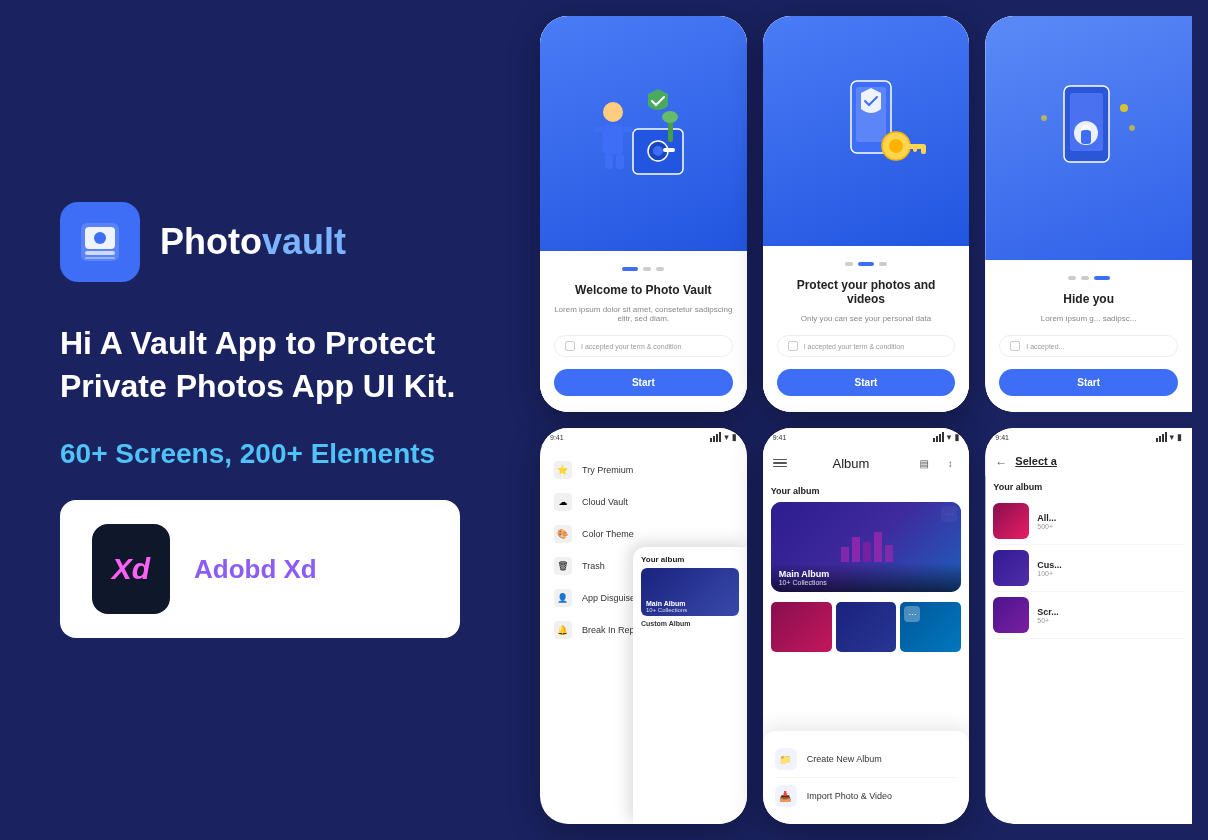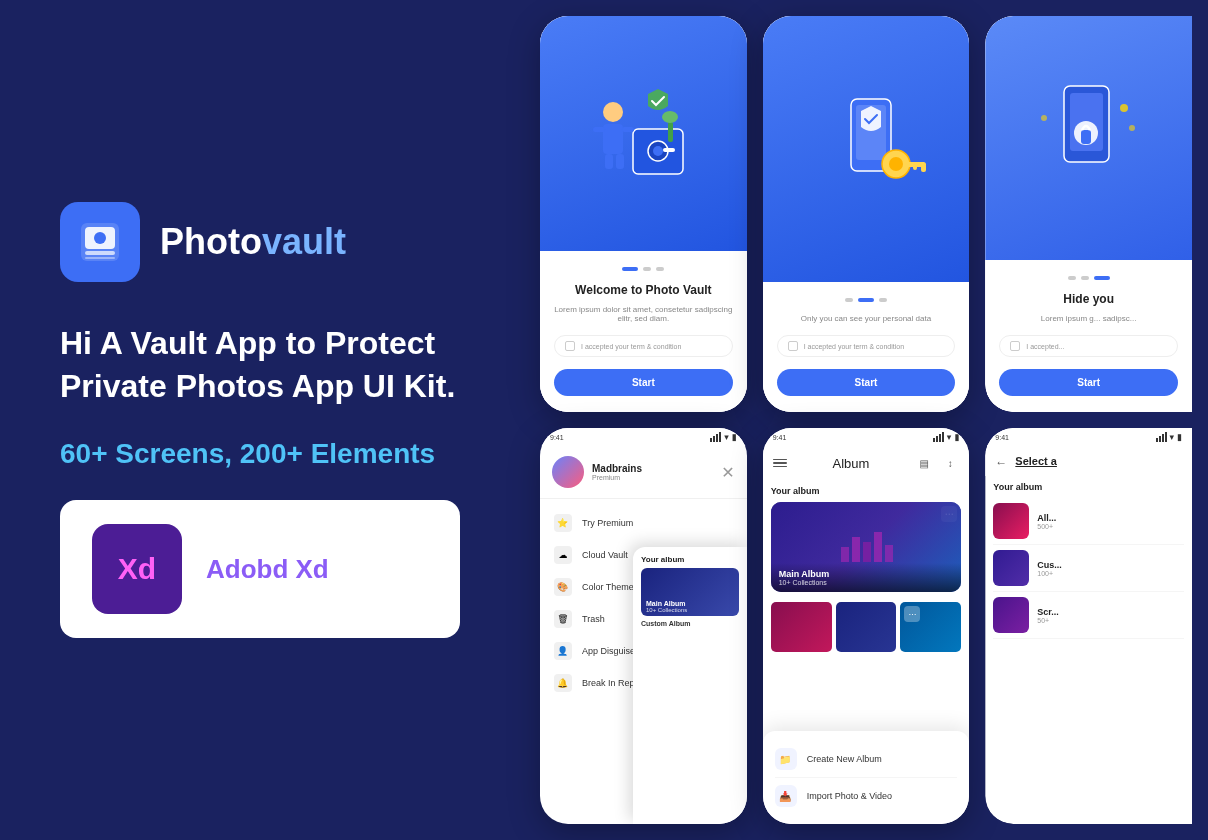--- a/index.html
+++ b/index.html
@@ -73,30 +73,31 @@
       background: white;
       border-radius: 16px;
       padding: 24px 32px;
       display: flex;
       align-items: center;
       gap: 24px;
       max-width: 400px;
     }
 
     .xd-icon {
-      width: 90px;
+      width: 78px;
       height: 90px;
-      background: #4c1d95;
+      background: #0f172a;
       border-radius: 16px;
       display: flex;
       align-items: center;
       justify-content: center;
       font-size: 30px;
       font-weight: 700;
       color: #ff61f6;
+      font-style: italic;
     }
 
     .xd-label {
       font-size: 26px;
       font-weight: 700;
       color: #8b5cf6;
     }
 
     
     .right-panel {
@@ -632,20 +633,21 @@
           <rect x="120" y="75" width="5" height="8" rx="2" fill="#ffd54f"></rect>
           <rect x="112" y="75" width="4" height="6" rx="2" fill="#ffd54f"></rect>
         </svg>
       </div>
       <div class="onboard-bottom">
         <div class="dot-indicators">
           <div class="dot"></div>
           <div class="dot active"></div>
           <div class="dot"></div>
         </div>
+        <div class="onboard-title">Protect your photos and videos</div>
         <div class="onboard-subtitle">Only you can see your personal data</div>
         <div class="terms-row">
           <div class="terms-check"></div>
           <span class="terms-text">I accepted your term &amp; condition</span>
         </div>
         <div class="start-btn">Start</div>
       </div>
     </div>
   </div>
 
@@ -689,30 +691,20 @@
         <div class="status-icons">
           <div class="signal-bars">
             <div class="signal-bar" style="height:4px;"></div>
             <div class="signal-bar" style="height:6px;"></div>
             <div class="signal-bar" style="height:8px;"></div>
             <div class="signal-bar" style="height:10px;"></div>
           </div>
           <span style="font-size:9px;">▾</span>
           <span style="font-size:9px;">▮</span>
         </div>
-      </div>
-      <div class="menu-header">
-        <div class="menu-user-info">
-          <div class="avatar-circle"></div>
-          <div>
-            <div class="menu-username">Madbrains</div>
-            <div class="menu-tier">Premium</div>
-          </div>
-        </div>
-        <div class="close-x">✕</div>
       </div>
       <div class="menu-items">
         <div class="menu-item">
           <div class="menu-item-icon">⭐</div>
           <span class="menu-item-text">Try Premium</span>
         </div>
         <div class="menu-item">
           <div class="menu-item-icon">☁</div>
           <span class="menu-item-text">Cloud Vault</span>
         </div>

